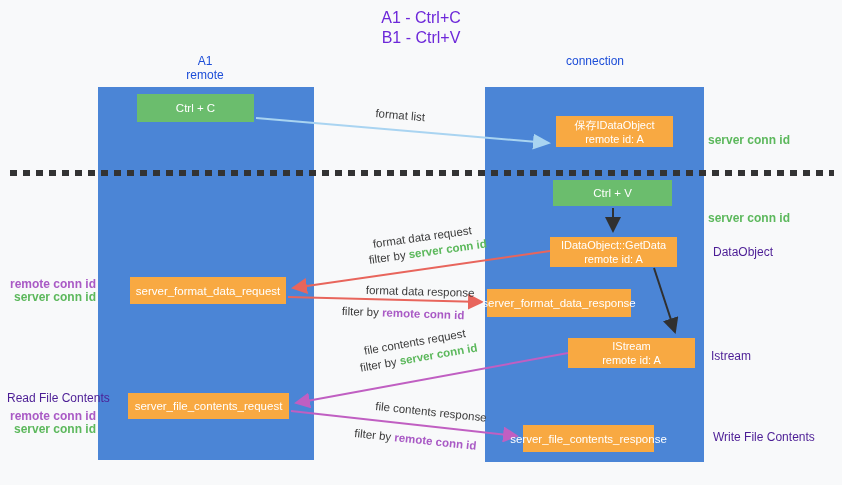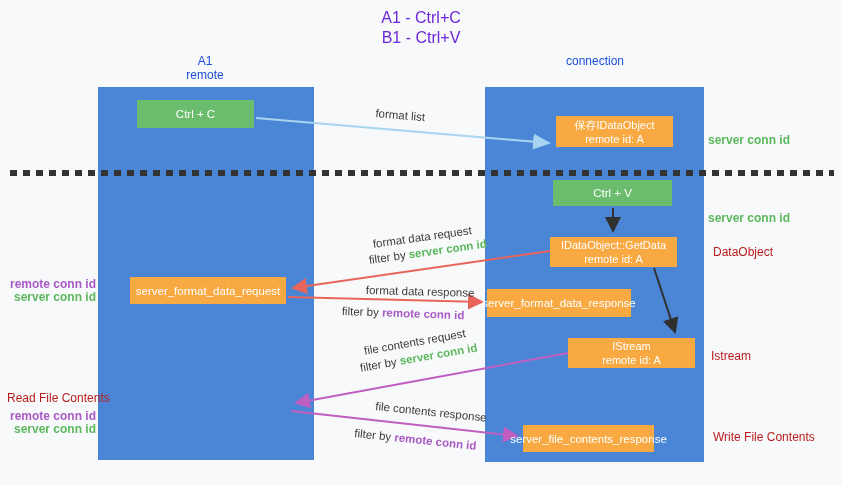--- a/index.html
+++ b/index.html
@@ -19,21 +19,21 @@
   svg.arrows{position:absolute;left:0;top:0;z-index:3;}
 
   .box{position:absolute;display:flex;flex-direction:column;align-items:center;
        justify-content:center;color:#fff;font-size:11.5px;line-height:14px;
        text-align:center;z-index:4;white-space:nowrap;}
   .green{background:#6bbd6d;}
   .orange{background:#f8a942;}
 
   .albl{position:absolute;font-size:11.5px;color:#3c3c3c;z-index:5;
         white-space:nowrap;transform-origin:left top;}
-  .side{position:absolute;font-size:12px;color:#b91c1c;z-index:5;white-space:nowrap;}
+  .side{position:absolute;font-size:12px;color:#4c1d95;z-index:5;white-space:nowrap;}
   .key-green{color:#5cb85c;font-weight:bold;}
   .key-purple{color:#a95ac5;font-weight:bold;}
   .stack{position:absolute;width:88px;text-align:right;font-size:12px;
          line-height:13px;z-index:5;white-space:nowrap;}
 </style>
 </head>
 <body>
 
 <div class="stage">
 
@@ -72,21 +72,21 @@
     </defs>
     <line x1="256" y1="118" x2="549" y2="143" stroke="#a9d4f1" stroke-width="2" marker-end="url(#mblue)"></line>
     <line x1="613" y1="208" x2="613" y2="231" stroke="#303030" stroke-width="2" marker-end="url(#mblack)"></line>
     <line x1="654" y1="268" x2="675" y2="332" stroke="#303030" stroke-width="2" marker-end="url(#mblack)"></line>
     <line x1="550" y1="251" x2="293" y2="288" stroke="#e8655c" stroke-width="2" marker-end="url(#mred)"></line>
     <line x1="288" y1="297" x2="482" y2="302" stroke="#e8655c" stroke-width="2" marker-end="url(#mred)"></line>
     <line x1="568" y1="353" x2="296" y2="403" stroke="#c05fc2" stroke-width="2" marker-end="url(#mpurple)"></line>
     <line x1="291" y1="411" x2="517" y2="436" stroke="#c05fc2" stroke-width="2" marker-end="url(#mpurple)"></line>
   </svg>
 
-  <div class="box green" style="left:137px;top:100px;width:117px;height:28px;">
+  <div class="box green" style="left:137px;top:94px;width:117px;height:28px;">
     <div>Ctrl + C</div>
   </div>
 
   <div class="box orange" style="left:556px;top:116px;width:117px;height:31px;font-size:11px;">
     <div>保存IDataObject</div>
     <div>remote id: A</div>
   </div>
 
   <div class="box green" style="left:553px;top:180px;width:119px;height:26px;">
     <div>Ctrl + V</div>
@@ -103,20 +103,23 @@
 
   <div class="box orange" style="left:487px;top:289px;width:144px;height:28px;">
     <div>server_format_data_response</div>
   </div>
 
   <div class="box orange" style="left:568px;top:338px;width:127px;height:30px;font-size:11px;">
     <div>IStream</div>
     <div>remote id: A</div>
   </div>
 
+  <div class="box orange" style="left:128px;top:393px;width:161px;height:26px;">
+    <div>server_file_contents_request</div>
+  </div>
 
   <div class="box orange" style="left:523px;top:425px;width:131px;height:27px;">
     <div>server_file_contents_response</div>
   </div>
 
   <div class="albl" style="left:376px;top:107px;transform:rotate(5deg);">format list</div>
 
   <div class="albl" style="left:372px;top:238px;transform:rotate(-8deg);">format data request</div>
   <div class="albl" style="left:368px;top:254px;transform:rotate(-8deg);">
     <span>filter by </span><span class="key-green">server conn id</span>

